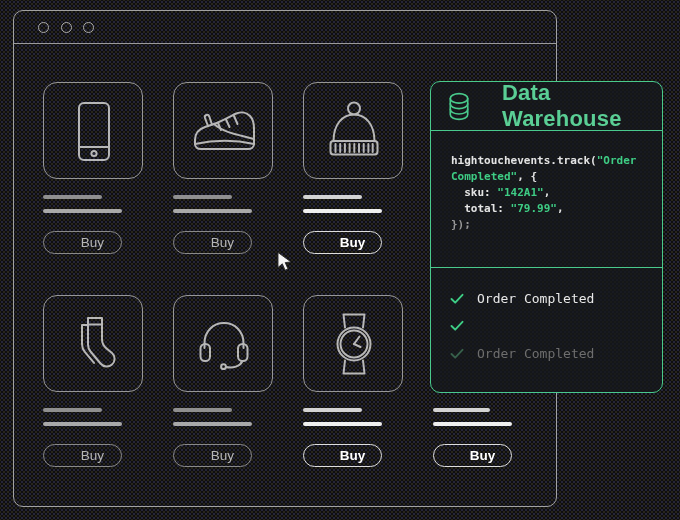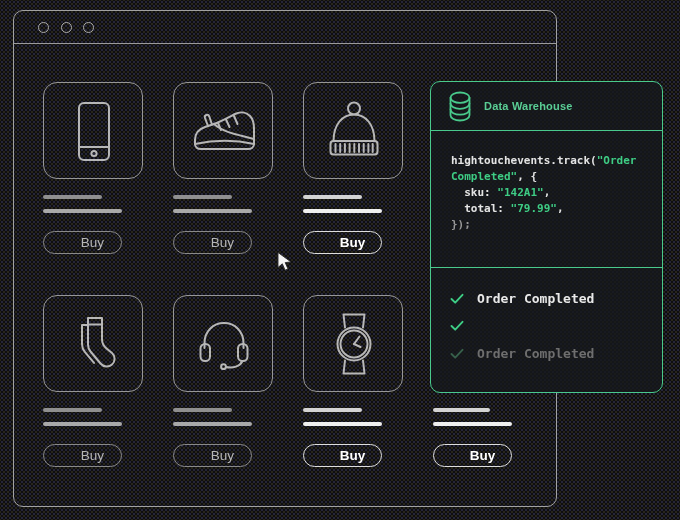--- a/index.html
+++ b/index.html
@@ -67,35 +67,35 @@
       radial-gradient(circle, #24243400 0, #24243466 1px, transparent 1.45px),
       radial-gradient(circle, #26241b55 1px, transparent 1.45px);
     background-size:4px 4px, 4px 4px;
     background-position:0 0, 2px 2px;
     border:1.5px solid #49ca8c; border-radius:10px;
   }
   .panel-header {
     height:49px; border-bottom:1.5px solid #49ca8c;
     display:flex; align-items:center; gap:12px; padding-left:17px;
   }
-  .panel-title { color:#5ace95; font-size:11px; letter-spacing:.2px; }
+  .panel-title { color:#5ace95; font-size:22px; letter-spacing:.2px;margin-left:20px; }
   .code-section {
     height:137px; border-bottom:1.5px solid #49ca8c;
     padding:22px 8px 0 20px;
     font-family:"DejaVu Sans Mono", monospace; font-size:11px; font-weight:bold;
     line-height:16px; white-space:pre;
   }
   .code-section span { white-space:pre; }
   .c-code { color:#e4e4e4; }
   .c-str  { color:#3ecd85; }
   .c-dim  { color:#989898; }
   .events { list-style:none; padding:23px 0 0 19px; }
   .event-row {
     display:flex; align-items:center; gap:13px; margin-bottom:14px;
-    font-family:"DejaVu Sans Mono", monospace; font-size:13px; font-weight:bold;
+    font-family:"DejaVu Sans Mono", monospace; font-size:13px; font-weight:normal;
     color:#e9e9e9;
   }
   .event-row .chk { stroke:#3ecd85; stroke-width:1.9; fill:none; stroke-linecap:round; stroke-linejoin:round; }
   .event-row.dimmed { color:#6e6e6e; }
   .event-row.dimmed .chk { stroke:#37604b; }
 
   .cursor { position:absolute; left:276px; top:251px; z-index:10; }
 </style>
 </head>
 <body>

